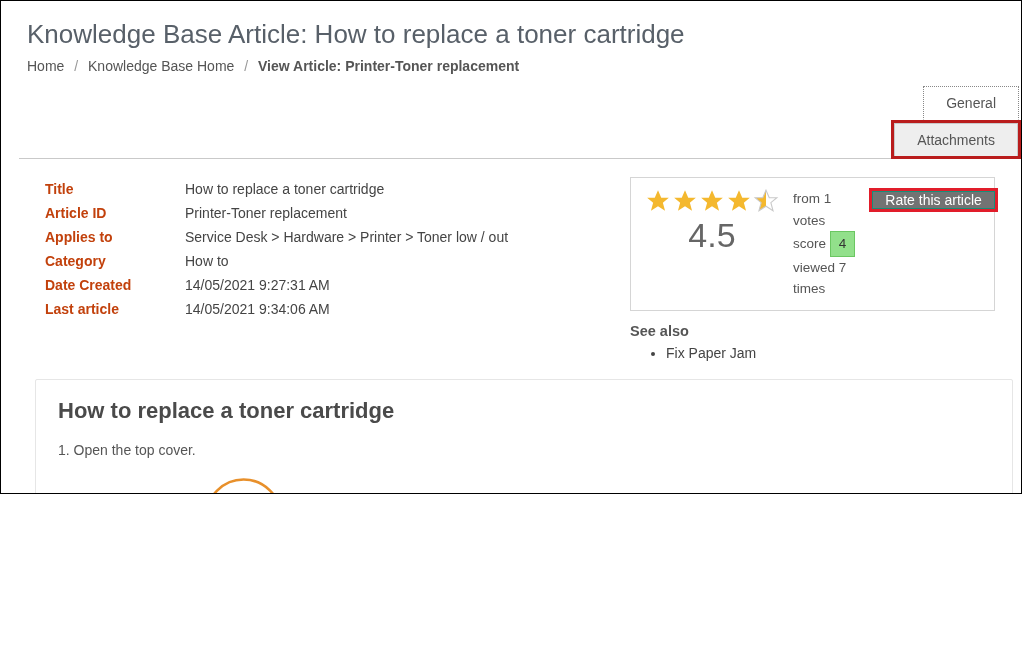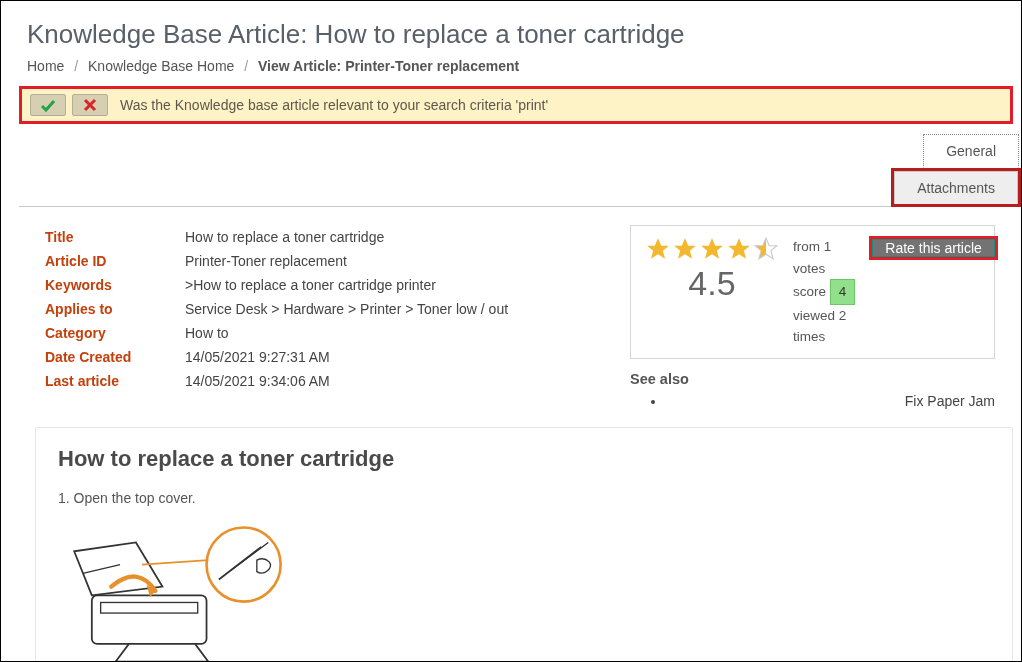--- a/index.html
+++ b/index.html
@@ -1,17 +1,17 @@
 <!DOCTYPE html>
 <html><head>
 <meta charset="utf-8">
 <style>
   * { box-sizing: border-box; }
   html, body { margin:0; padding:0; font-family: 'Segoe UI', Arial, sans-serif; color:#444; background:#fff; }
-  .outer { width:1022px; height:662px; border:1px solid #000; position:relative; overflow:hidden; }
+  .outer { width:1022px; height:494px; border:1px solid #000; position:relative; overflow:hidden; }
   .page-title { font-size:26px; font-weight:400; color:#586069; margin:18px 0 8px 26px; }
   .breadcrumb { margin:0 0 12px 26px; font-size:14px; color:#555; }
   .breadcrumb a { color:#555; text-decoration:none; }
   .breadcrumb .sep { margin:0 6px; color:#999; }
   .breadcrumb .current { font-weight:600; }
 
   .feedback-wrap { margin:0 8px 10px 18px; border:3px solid #e11d2a; background:#fef3c7; position:relative; }
   .feedback-inner { display:flex; align-items:center; padding:5px 8px; }
   .fb-btn { background:#d6cfb2; border:1px solid #b2af98; width:36px; height:22px; display:flex; align-items:center; justify-content:center; margin-right:6px; cursor:pointer; border-radius:2px; }
   .svg-check { stroke:#22a34a; stroke-width:3; fill:none; }
@@ -36,21 +36,21 @@
   .rating-left { text-align:center; }
   .stars { display:flex; gap:1px; margin-bottom:2px; }
   .star { width:26px; height:26px; }
   .rating-num { font-size:34px; color:#666; font-weight:400; }
   .rating-right { font-size:13.5px; color:#555; line-height:1.6; }
   .score-badge { background:#92e08b; border:1px solid #6bc762; padding:1px 8px; display:inline-block; color:#333; }
   .rate-btn-wrap { border:3px solid #e11d2a; margin-left:auto; }
   .rate-btn { background:#737373; color:#fff; border:1px solid #158f79; padding:0 12px; font-size:14px; cursor:pointer; white-space:nowrap; }
   .see-also-h { font-size:14.5px; color:#555; margin:4px 0 6px 0; font-weight:600; }
   .see-also-list { margin:0 0 0 36px; padding:0; font-size:14px; color:#444; }
-  .see-also-list li { margin:4px 0; cursor:pointer;text-align:right; }
+  .see-also-list li { margin:4px 0; cursor:pointer; }
 
   .article-card { margin:14px 8px 0 34px; border:1px solid #e6e6e6; border-radius:2px; padding:18px 22px; }
   .article-card h2 { margin:0 0 18px 0; font-size:22px; color:#4a4a4a; font-weight:700; }
   .article-step { font-size:14px; color:#555; margin:0 0 10px 0; }
   .printer-svg { width:230px; height:150px; }
 </style>
 </head>
 <body>
 
 <div class="outer">
@@ -58,60 +58,40 @@
   <div class="page-title">Knowledge Base Article: How to replace a toner cartridge</div>
 
   <div class="breadcrumb">
     <a href="#">Home</a>
     <span class="sep">/</span>
     <a href="#">Knowledge Base Home</a>
     <span class="sep">/</span>
     <span class="current">View Article: Printer-Toner replacement</span>
   </div>
 
-  <div class="feedback-wrap">
-    <div class="feedback-inner">
-      <div class="fb-btn">
-        <svg width="16" height="14">
-            <polyline class="svg-check" points="2,8 6,12 14,3"></polyline>
-          </svg>
-      </div>
-      <div class="fb-btn">
-        <svg width="14" height="14">
-            <line class="svg-cross" x1="2" y1="2" x2="12" y2="12"></line>
-            <line class="svg-cross" x1="12" y1="2" x2="2" y2="12"></line>
-          </svg>
-      </div>
-      <span class="fb-text">Was the Knowledge base article relevant to your search criteria 'print'</span>
-    </div>
-  </div>
 
   <div class="tabs">
     <div class="tab active">General</div>
     <div class="attach-wrap">
       <div class="tab">Attachments</div>
     </div>
   </div>
   <div class="tab-underline"></div>
 
   <div class="content">
     <div class="meta-col">
       <table class="meta-table">
         <tbody>
             <tr>
               <td class="label">Title</td>
               <td>How to replace a toner cartridge</td>
             </tr>
         <tr>
               <td class="label">Article ID</td>
               <td>Printer-Toner replacement</td>
-            </tr>
-        <tr>
-              <td class="label">Keywords</td>
-              <td>&gt;How to replace a toner cartridge printer</td>
             </tr>
         <tr>
               <td class="label">Applies to</td>
               <td>Service Desk &gt; Hardware &gt; Printer &gt; Toner low / out</td>
             </tr>
         <tr>
               <td class="label">Category</td>
               <td>How to</td>
             </tr>
         <tr>
@@ -150,21 +130,21 @@
                   </linearGradient>
                 </defs>
               <polygon points="12,2 15,9 22,9 16.5,13.5 18.5,21 12,16.8 5.5,21 7.5,13.5 2,9 9,9" fill="url(#halfg)" stroke="#c9c9c9" stroke-width="1"></polygon>
             </svg>
           </div>
           <div class="rating-num">4.5</div>
         </div>
         <div class="rating-right">
           <div>from 1 votes</div>
           <div><span>score</span>&nbsp;<span class="score-badge">4</span></div>
-          <div>viewed 2 times</div>
+          <div>viewed 7 times</div>
         </div>
         <div class="rate-btn-wrap">
           <button class="rate-btn">Rate this article</button>
         </div>
       </div>
 
       <div class="see-also-h">See also</div>
       <ul class="see-also-list">
         <li>Fix Paper Jam</li>
       </ul>

